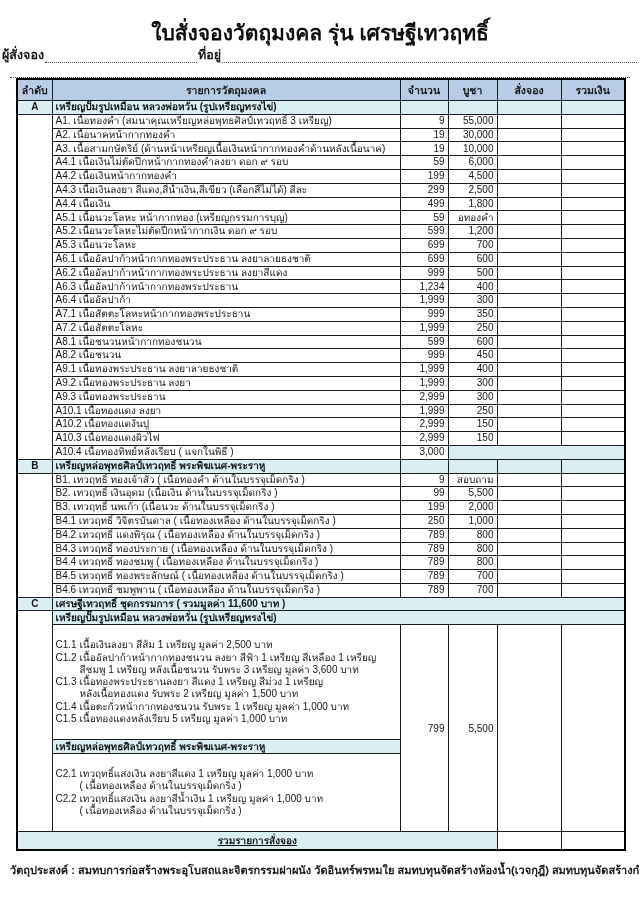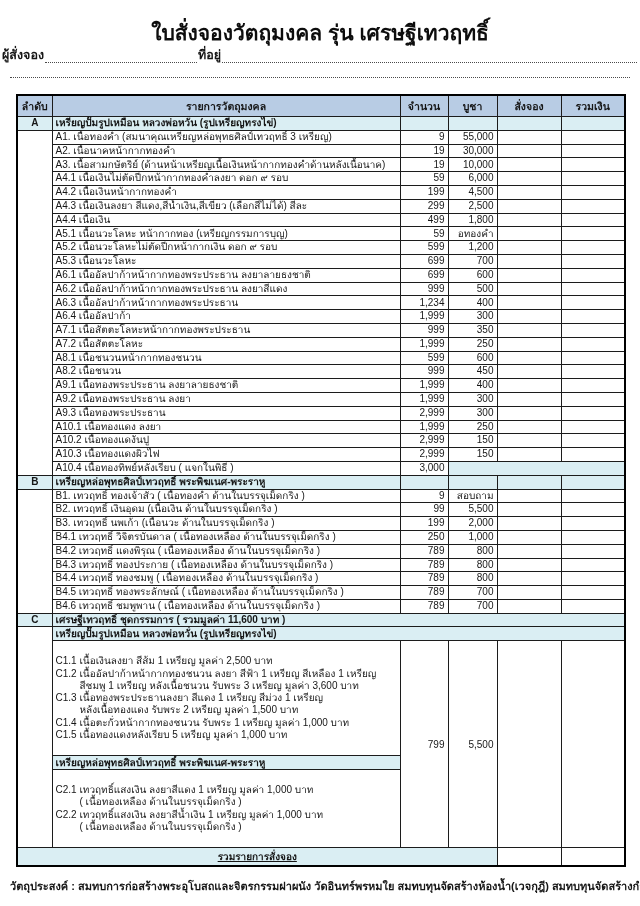--- a/index.html
+++ b/index.html
@@ -14,21 +14,21 @@
   .title2 { margin:2px 0 10px; text-align:center; font-size:29px; font-weight:bold; color:#0d0d0d; }
 
   .fill-line { display:flex; align-items:flex-end; margin:0 2px; font-size:12.5px; font-weight:bold; height:16px; }
   .dots { border-bottom:1.6px dotted #4a4a4a; margin:0 1px 2px 1px; }
   .d-mid { width:152px; }
   .d-grow { flex:1; }
   .full-dots { margin:6px 10px 0; border-bottom:1.6px dotted #4a4a4a; height:6px; }
 
   table.order {
     border-collapse:collapse; table-layout:fixed;
-    width:608px; margin:16px 16px 0; border:2px solid #000;
+    width:608px; margin:0 16px 0; border:2px solid #000;
   }
   .order th, .order td {
     border:1px solid #1c1c1c; padding:0 3px;
     font-size:10px; overflow:hidden; white-space:nowrap;
     vertical-align:middle;
   }
   .order thead th { background:#b8cce4; font-weight:bold; text-align:center; height:20px; font-size:10.5px; }
   .order td.item-h { height:12.8px; line-height:12.5px; }
   .sec { background:#daeef3; font-weight:bold; }
   .center { text-align:center; }

